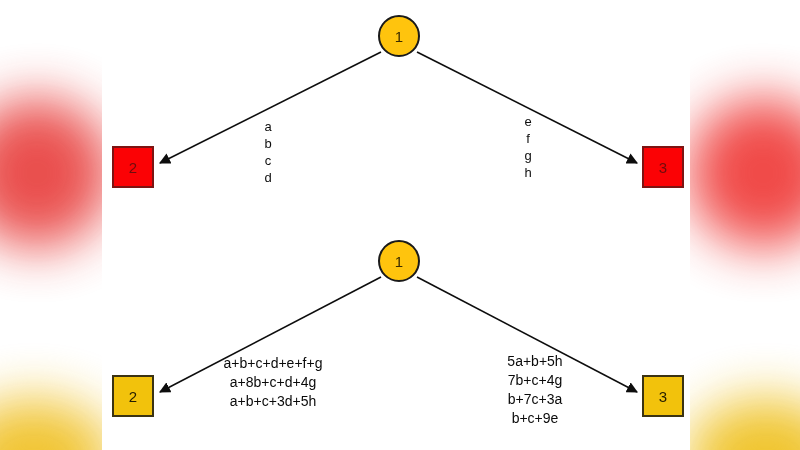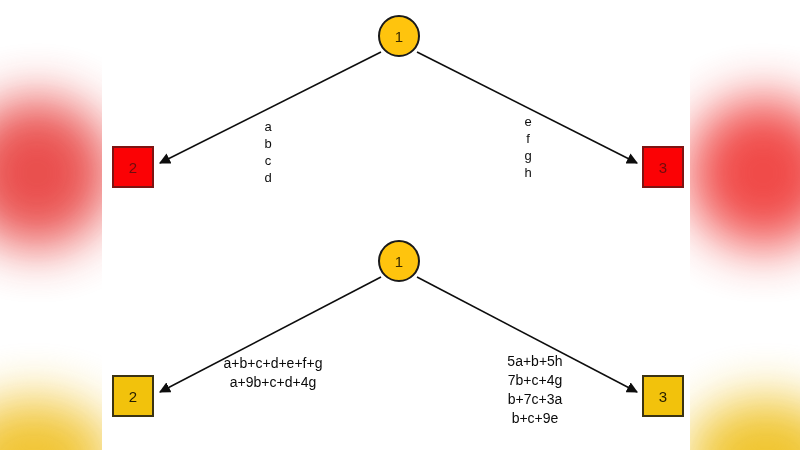--- a/index.html
+++ b/index.html
@@ -155,21 +155,22 @@
   <div class="node node-square-yellow" style="left:112px; top:375px;">
     <span>2</span>
   </div>
 
   <div class="node node-square-yellow" style="left:642px; top:375px;">
     <span>3</span>
   </div>
 
   <div class="labels-expr" style="left:178px; top:354px; width:190px;">
     <span class="ln">a+b+c+d+e+f+g</span>
-    <span class="ln">a+9b+c+d+4g</span>
+    <span class="ln">a+8b+c+d+4g</span>
+    <span class="ln">a+b+c+3d+5h</span>
   </div>
 
   <div class="labels-expr" style="left:470px; top:352px; width:130px;">
     <span class="ln">5a+b+5h</span>
     <span class="ln">7b+c+4g</span>
     <span class="ln">b+7c+3a</span>
     <span class="ln">b+c+9e</span>
   </div>
 
 </div>

